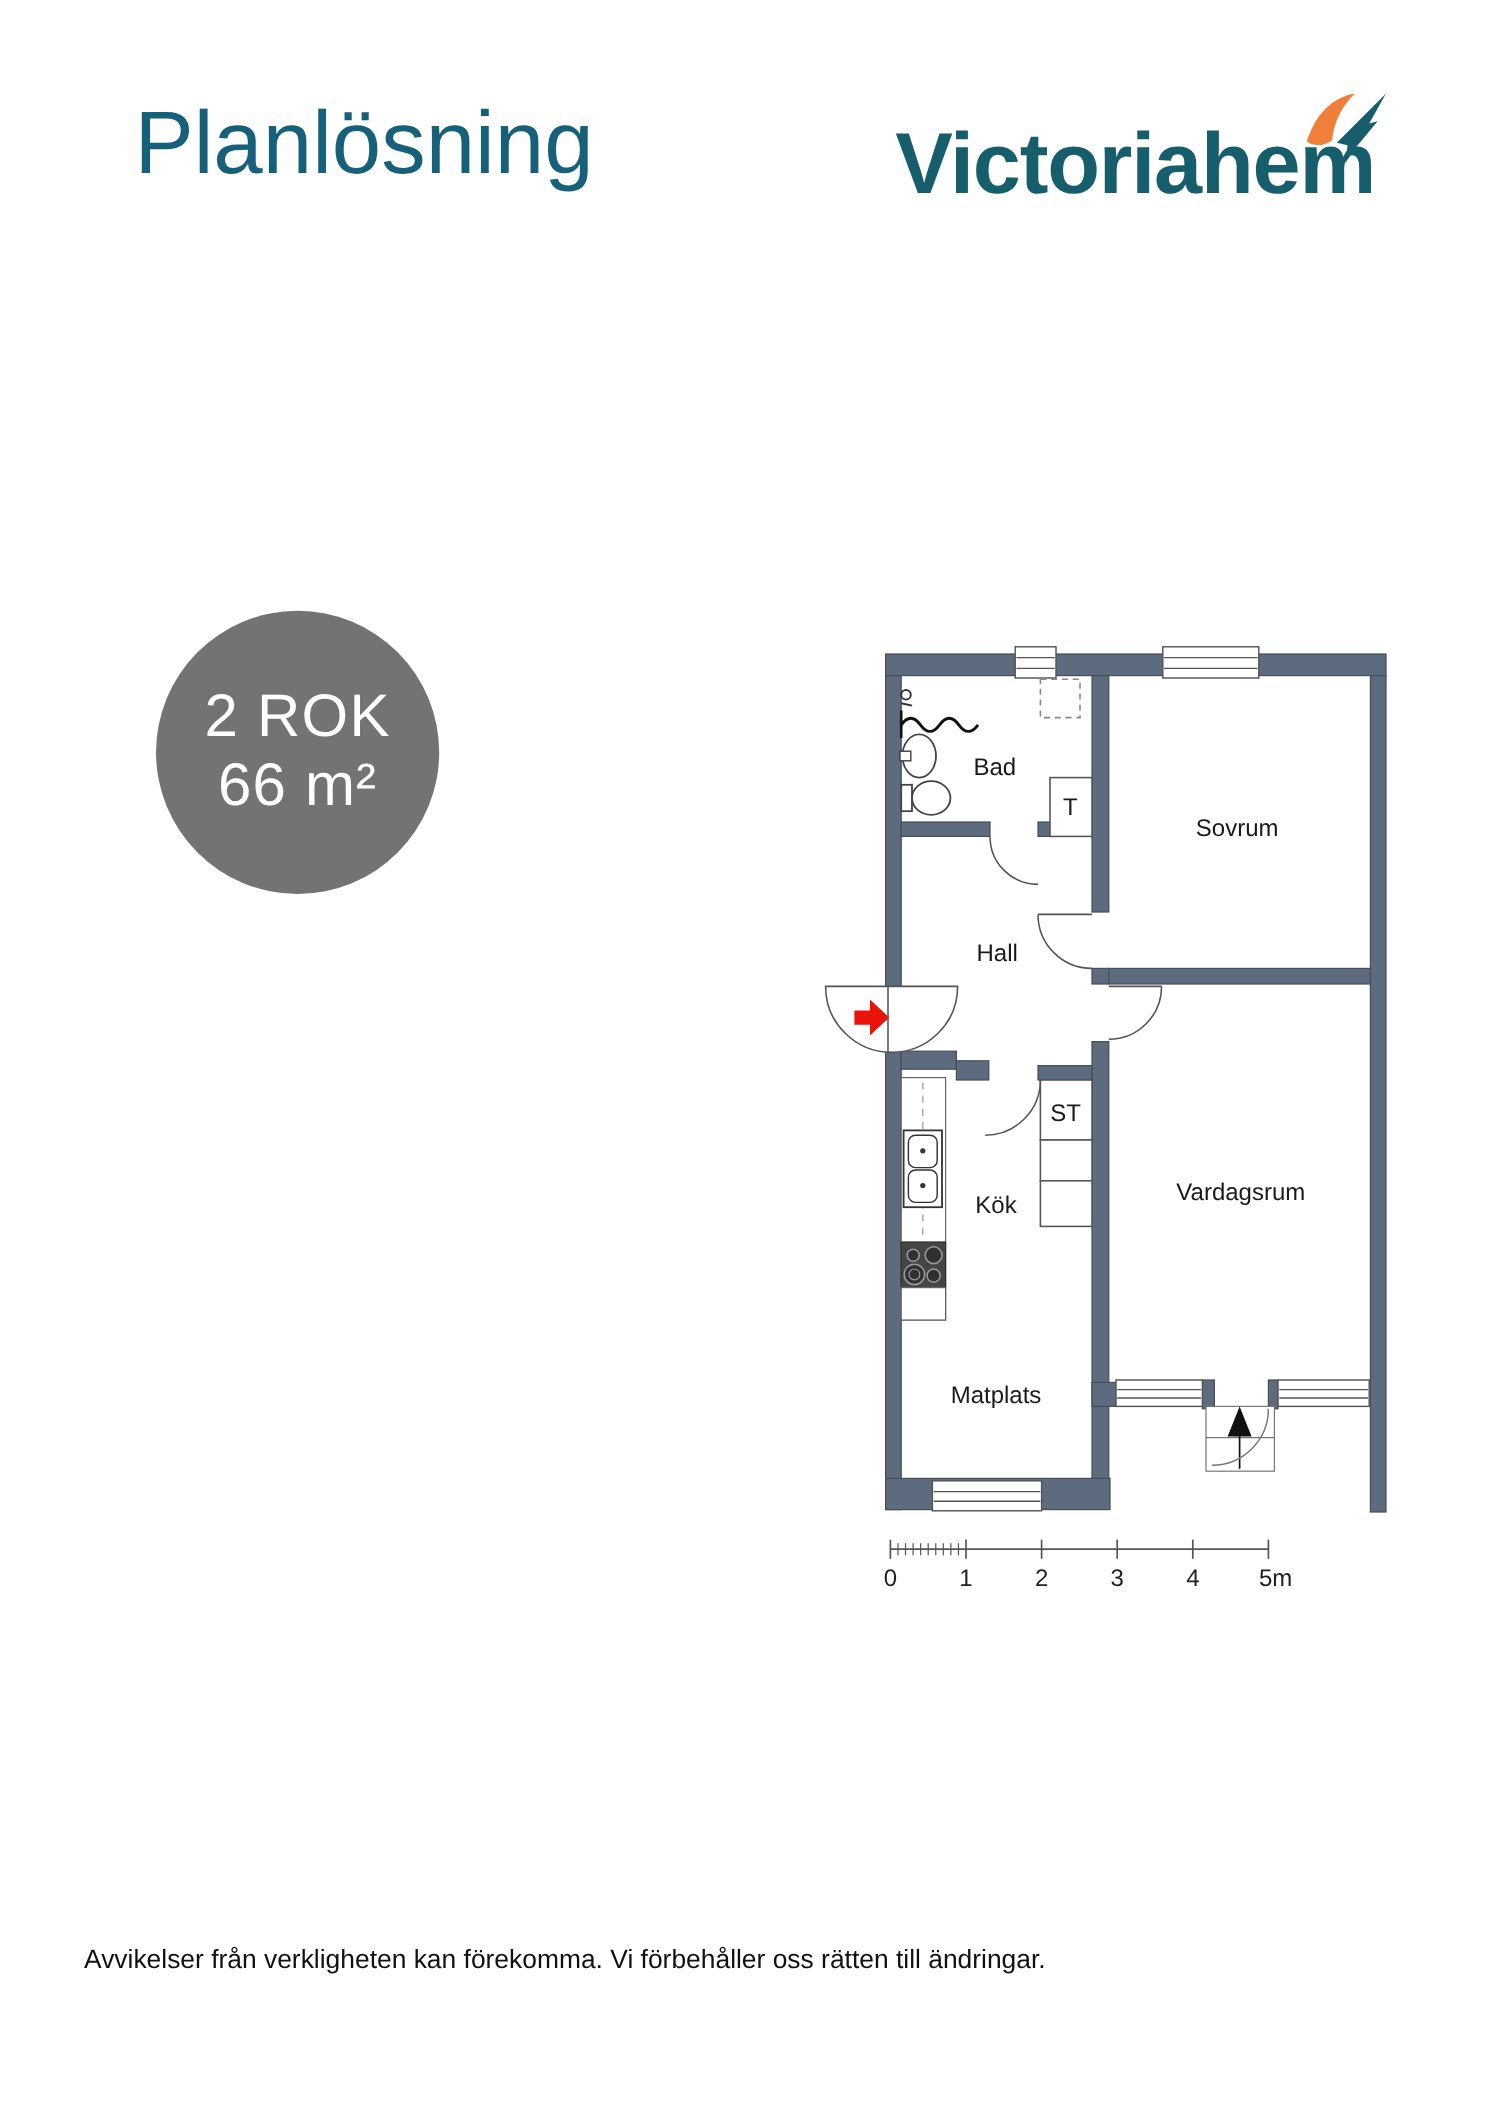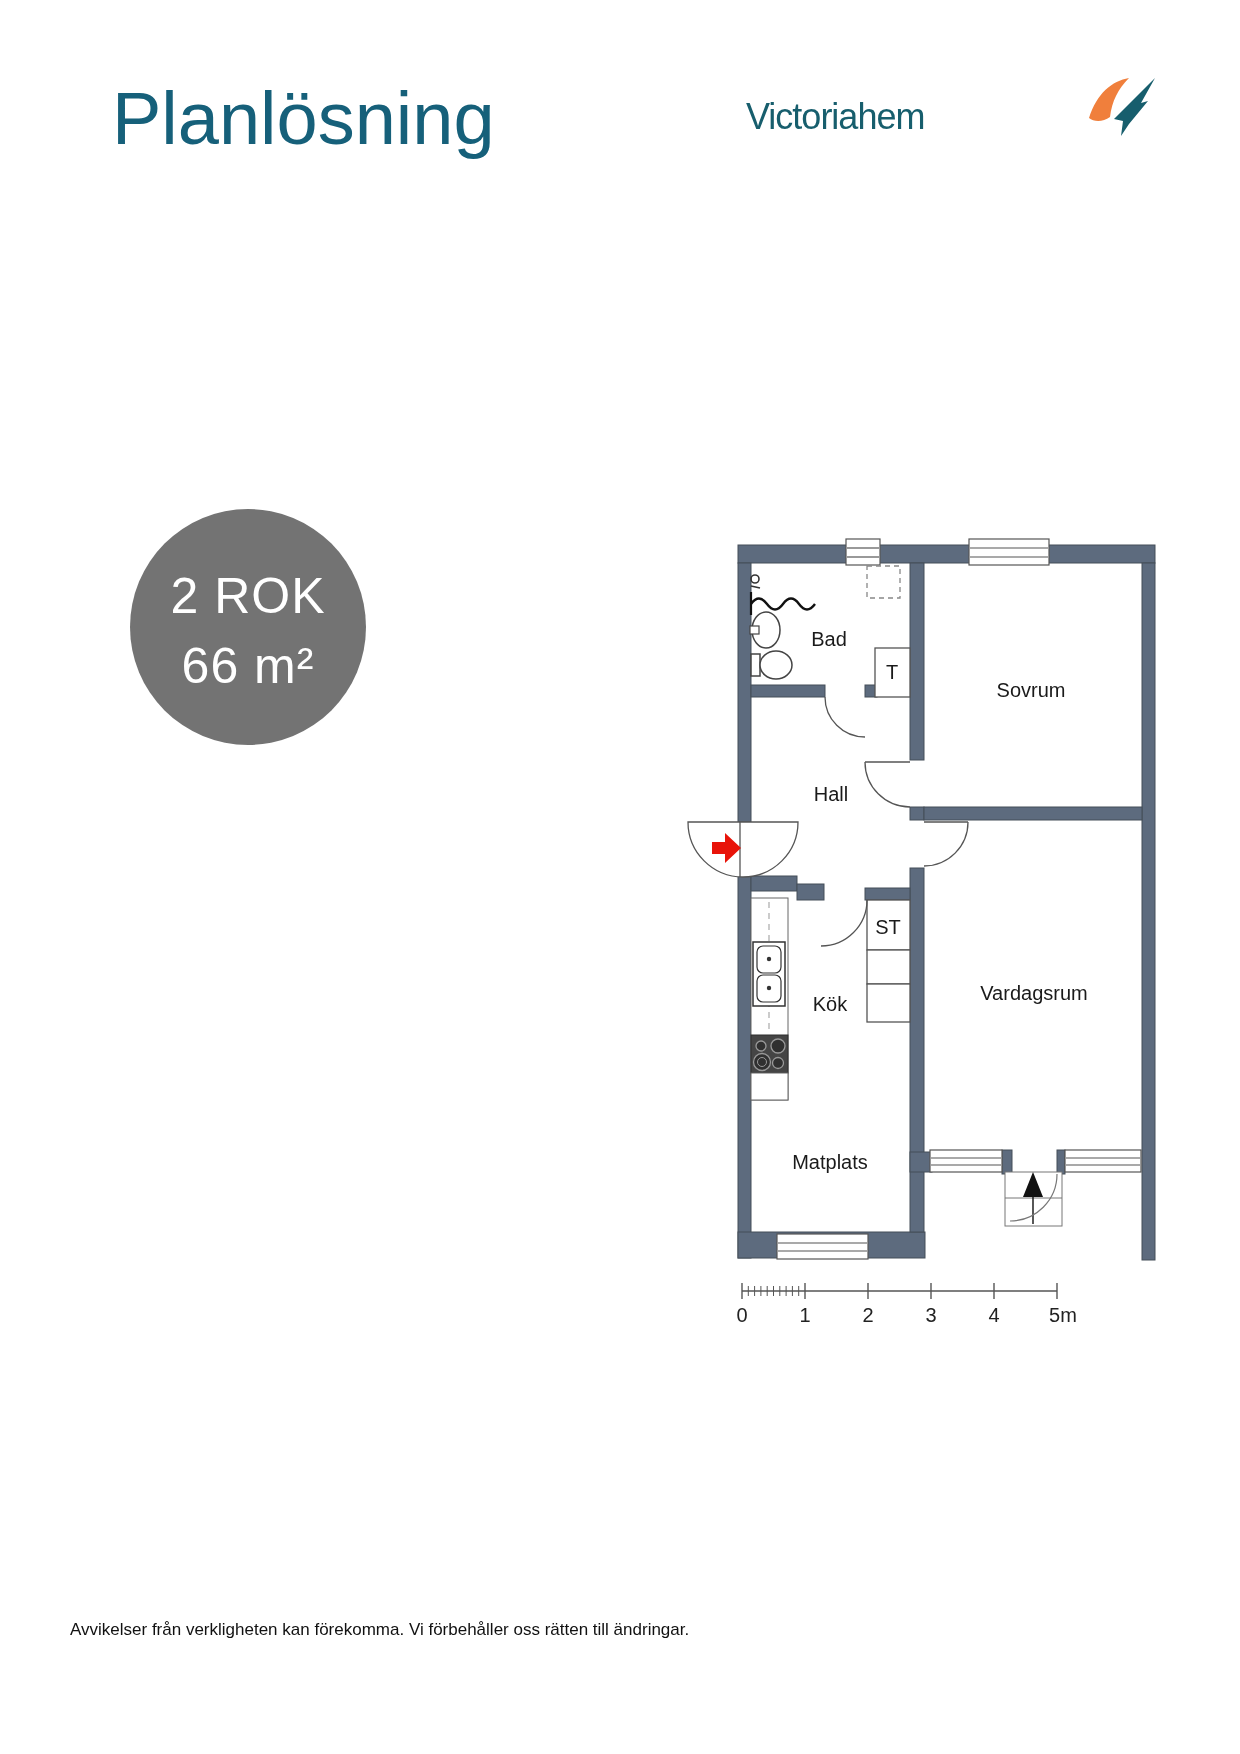--- a/index.html
+++ b/index.html
@@ -1,28 +1,28 @@
 <!DOCTYPE html>
 <html><head>
 <meta charset="utf-8">
 <style>
   html,body{margin:0;padding:0;background:#ffffff;}
   #page{position:relative;width:1240px;height:1754px;background:#fff;overflow:hidden;
         font-family:"Liberation Sans", sans-serif;border-radius:28px;}
   .page-title{position:absolute;left:112px;top:78px;font-size:74px;line-height:1.1;
         color:#16607a;letter-spacing:0px;}
   .address{position:absolute;left:114px;top:196px;font-size:28px;color:#111;}
-  .logo-text{position:absolute;left:746px;top:96px;font-size:36px;font-weight:normal;
+  .logo-text{position:absolute;left:746px;top:96px;font-size:72px;font-weight:bold;
         color:#175e6d;letter-spacing:-1px;}
   .logo-mark{position:absolute;left:1085px;top:76px;width:74px;height:60px;}
   .badge{position:absolute;left:130px;top:509px;width:236px;height:236px;border-radius:50%;
         background:#737373;color:#fff;text-align:center;}
   .badge .l1{margin-top:58px;font-size:50px;letter-spacing:1px;}
-  .badge .l2{margin-top:12px;font-size:50px;letter-spacing:1px;}
-  .footer{position:absolute;left:70px;top:1620px;font-size:17px;color:#111;}
+  .badge .l2{margin-top:0;font-size:50px;letter-spacing:1px;}
+  .footer{position:absolute;left:70px;top:1620px;font-size:22px;color:#111;}
   svg text{font-family:"Liberation Sans", sans-serif;}
   .roomlabel{font-size:20px;fill:#1a1a1a;}
   .scalelabel{font-size:20px;fill:#222;}
 </style>
 </head>
 <body>
 
 <div id="page">
 
   <div class="page-title">Planlösning</div>

